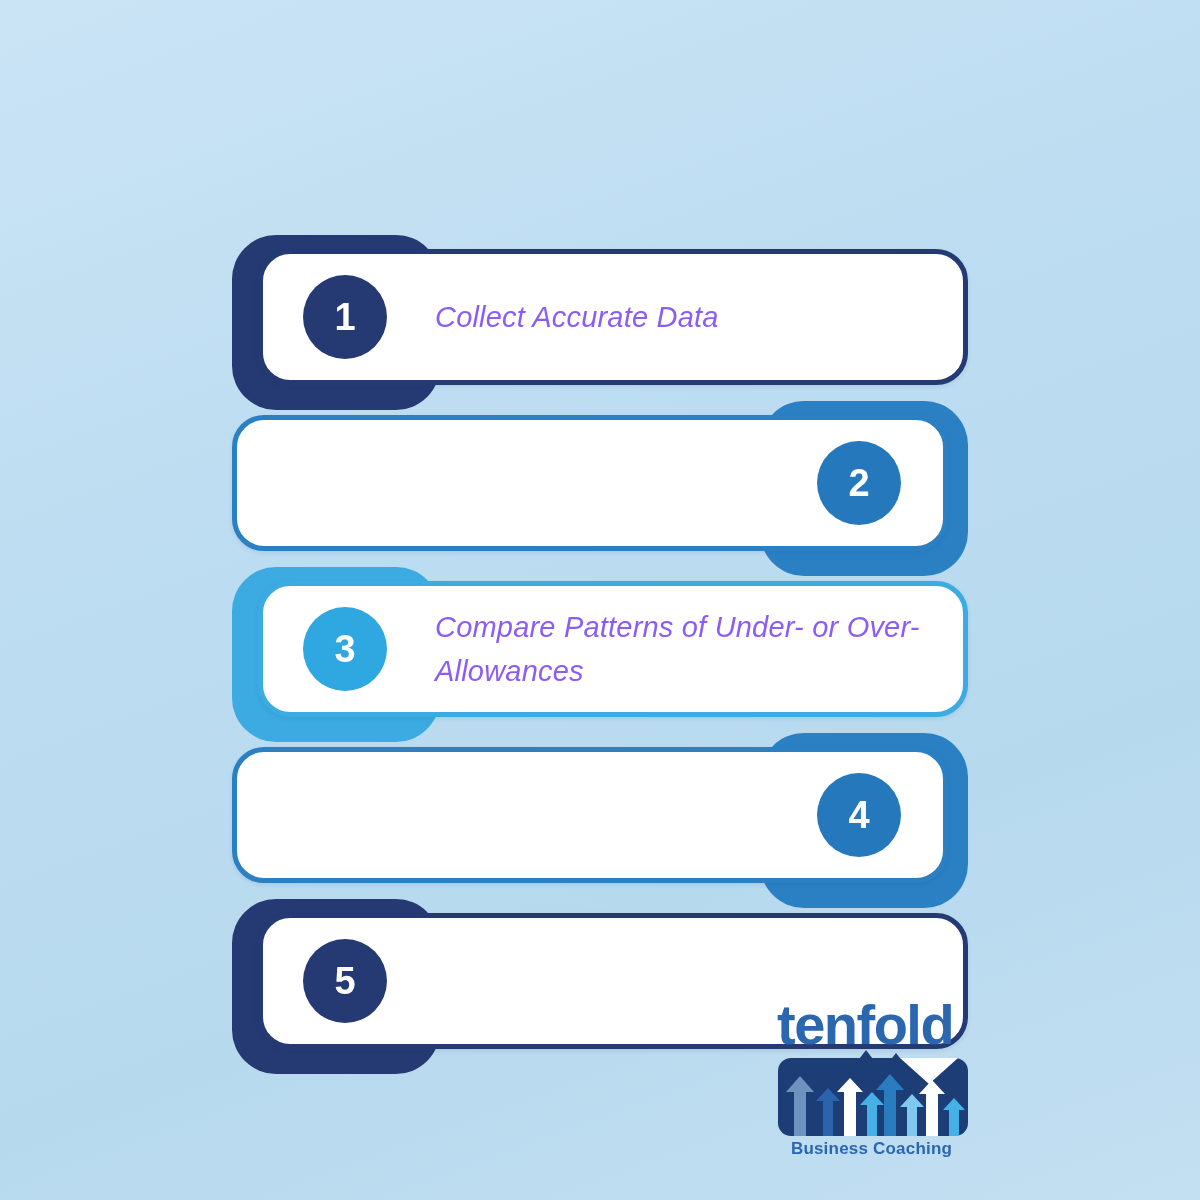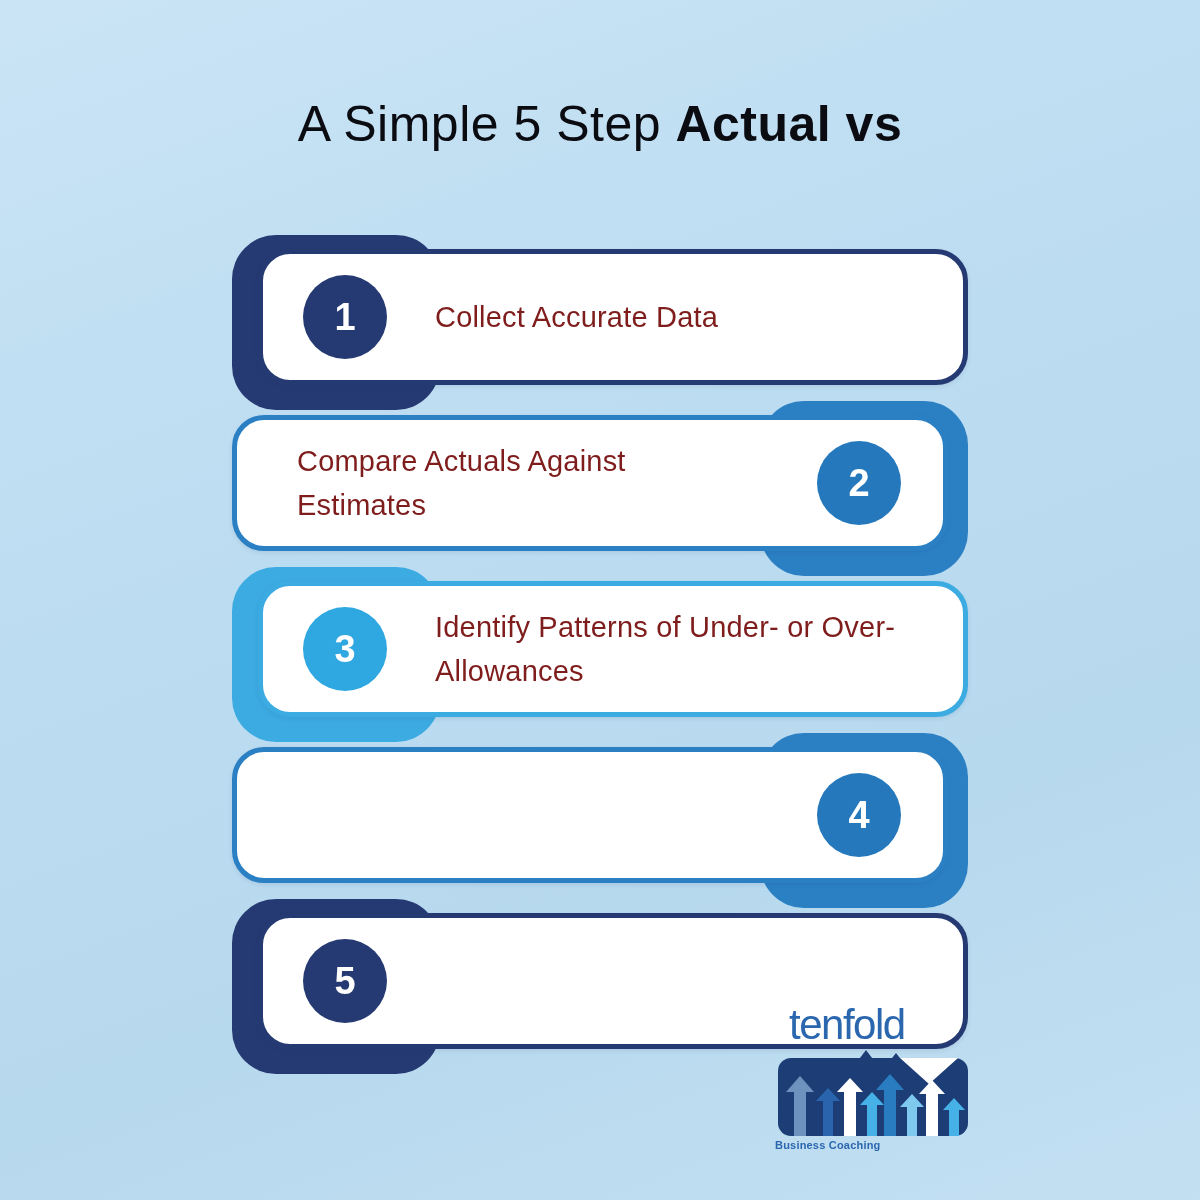--- a/index.html
+++ b/index.html
@@ -37,79 +37,78 @@
   .step.right .card{width:716px;}
   .num{
     position:absolute;top:50%;transform:translateY(-50%);
     width:84px;height:84px;border-radius:50%;
     display:flex;align-items:center;justify-content:center;
     color:#ffffff;font-size:38px;font-weight:700;
   }
   .step.left  .num{left:40px;}
   .step.right .num{right:42px;}
   .label{
-    font-size:29px;line-height:44px;font-weight:500;color:#7f1d1d;
+    font-size:29px;line-height:44px;font-weight:500;color:#8b5cf6;
     letter-spacing:0.2px;
+    font-style:italic;
   }
   .step.left  .label{padding-left:172px;padding-right:40px;}
   .step.right .label{padding-left:60px;padding-right:195px;}
   
   .t-navy .backdrop{background:#253a72;}
   .t-navy .card{border:5px solid #253a72;}
   .t-navy .num{background:#253a72;}
   .t-blue .backdrop{background:#2b80c4;}
   .t-blue .card{border:5px solid #2b80c4;}
   .t-blue .num{background:#2478bb;}
   .t-sky .backdrop{background:#3cabe2;}
   .t-sky .card{border:5px solid #3cabe2;}
   .t-sky .num{background:#2fa7e0;}
   
   .logo{position:absolute;left:775px;top:1002px;width:193px;}
   .logo-word{
-    font-size:42px;font-weight:400;color:#2b67ae;
-    letter-spacing:-1.5px;line-height:46px;margin-left:14px;
+    font-size:56px;font-weight:700;color:#2b67ae;
+    letter-spacing:-1.5px;line-height:46px;margin-left:2px;
   }
   .logo-box{display:block;margin-top:2px;margin-left:3px;}
   .logo-sub{
-    margin-top:3px;text-align:left;
-    font-size:11px;font-weight:700;color:#2b67ae;letter-spacing:0.2px;
+    margin-top:3px;text-align:center;
+    font-size:17px;font-weight:700;color:#2b67ae;letter-spacing:0.2px;
   }
 </style>
 </head>
 <body>
 
 <div class="canvas">
 
   <div class="title">
-    <div><span>A Simple 5 Step </span><b>Actual vs</b></div>
   </div>
 
   <div class="steps">
 
     <div class="step left t-navy">
       <div class="backdrop"></div>
       <div class="card">
         <div class="num">1</div>
         <div class="label">Collect Accurate Data</div>
       </div>
     </div>
 
     <div class="step right t-blue">
       <div class="backdrop"></div>
       <div class="card">
         <div class="num">2</div>
-        <div class="label">Compare Actuals Against Estimates</div>
       </div>
     </div>
 
     <div class="step left t-sky">
       <div class="backdrop"></div>
       <div class="card">
         <div class="num">3</div>
-        <div class="label">Identify Patterns of Under- or Over-Allowances</div>
+        <div class="label">Compare Patterns of Under- or Over-Allowances</div>
       </div>
     </div>
 
     <div class="step right t-blue">
       <div class="backdrop"></div>
       <div class="card">
         <div class="num">4</div>
       </div>
     </div>
 

